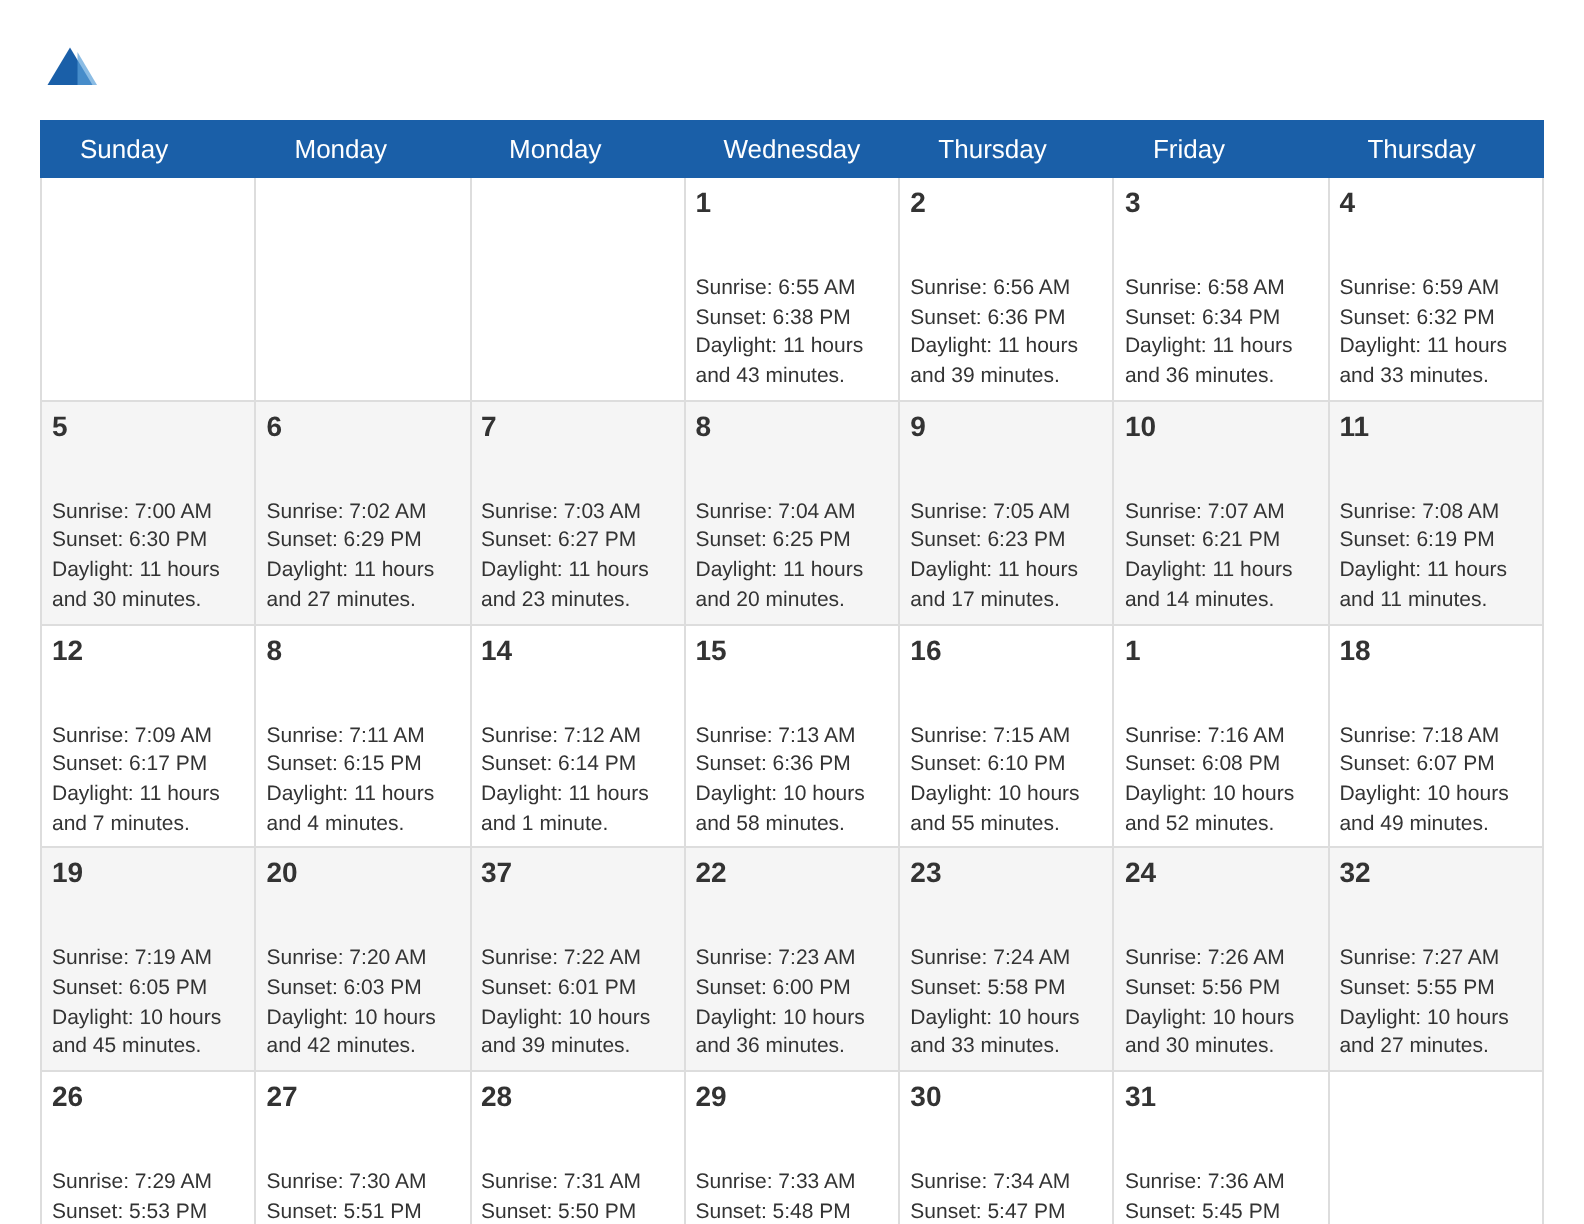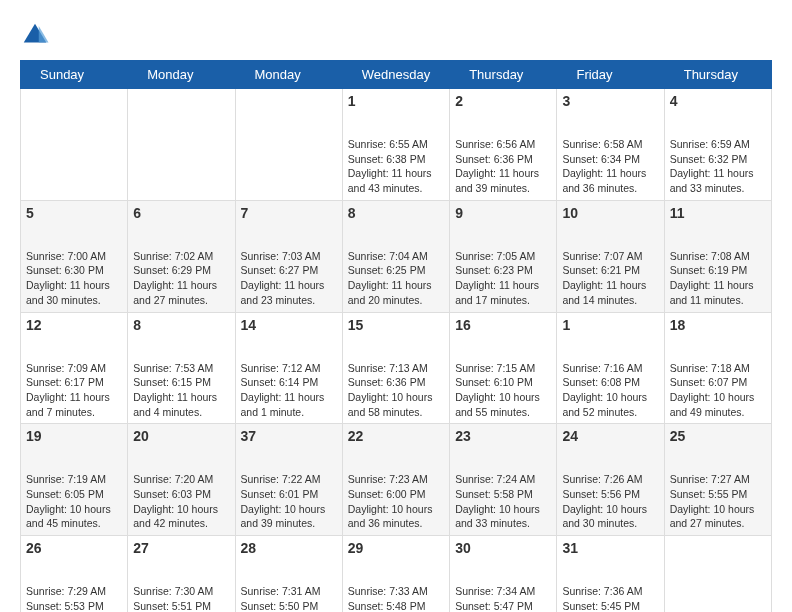--- a/index.html
+++ b/index.html
@@ -198,21 +198,21 @@
       </tr>
       <tr>
         <td>
           <span class="day-number">12</span>
           <div class="day-info">Sunrise: 7:09 AM
 Sunset: 6:17 PM
 Daylight: 11 hours and 7 minutes.</div>
         </td>
         <td>
           <span class="day-number">8</span>
-          <div class="day-info">Sunrise: 7:53 AM
+          <div class="day-info">Sunrise: 7:11 AM
 Sunset: 6:15 PM
 Daylight: 11 hours and 4 minutes.</div>
         </td>
         <td>
           <span class="day-number">14</span>
           <div class="day-info">Sunrise: 7:12 AM
 Sunset: 6:14 PM
 Daylight: 11 hours and 1 minute.</div>
         </td>
         <td>
@@ -271,21 +271,21 @@
 Sunset: 5:58 PM
 Daylight: 10 hours and 33 minutes.</div>
         </td>
         <td>
           <span class="day-number">24</span>
           <div class="day-info">Sunrise: 7:26 AM
 Sunset: 5:56 PM
 Daylight: 10 hours and 30 minutes.</div>
         </td>
         <td>
-          <span class="day-number">25</span>
+          <span class="day-number">32</span>
           <div class="day-info">Sunrise: 7:27 AM
 Sunset: 5:55 PM
 Daylight: 10 hours and 27 minutes.</div>
         </td>
       </tr>
       <tr>
         <td>
           <span class="day-number">26</span>
           <div class="day-info">Sunrise: 7:29 AM
 Sunset: 5:53 PM

